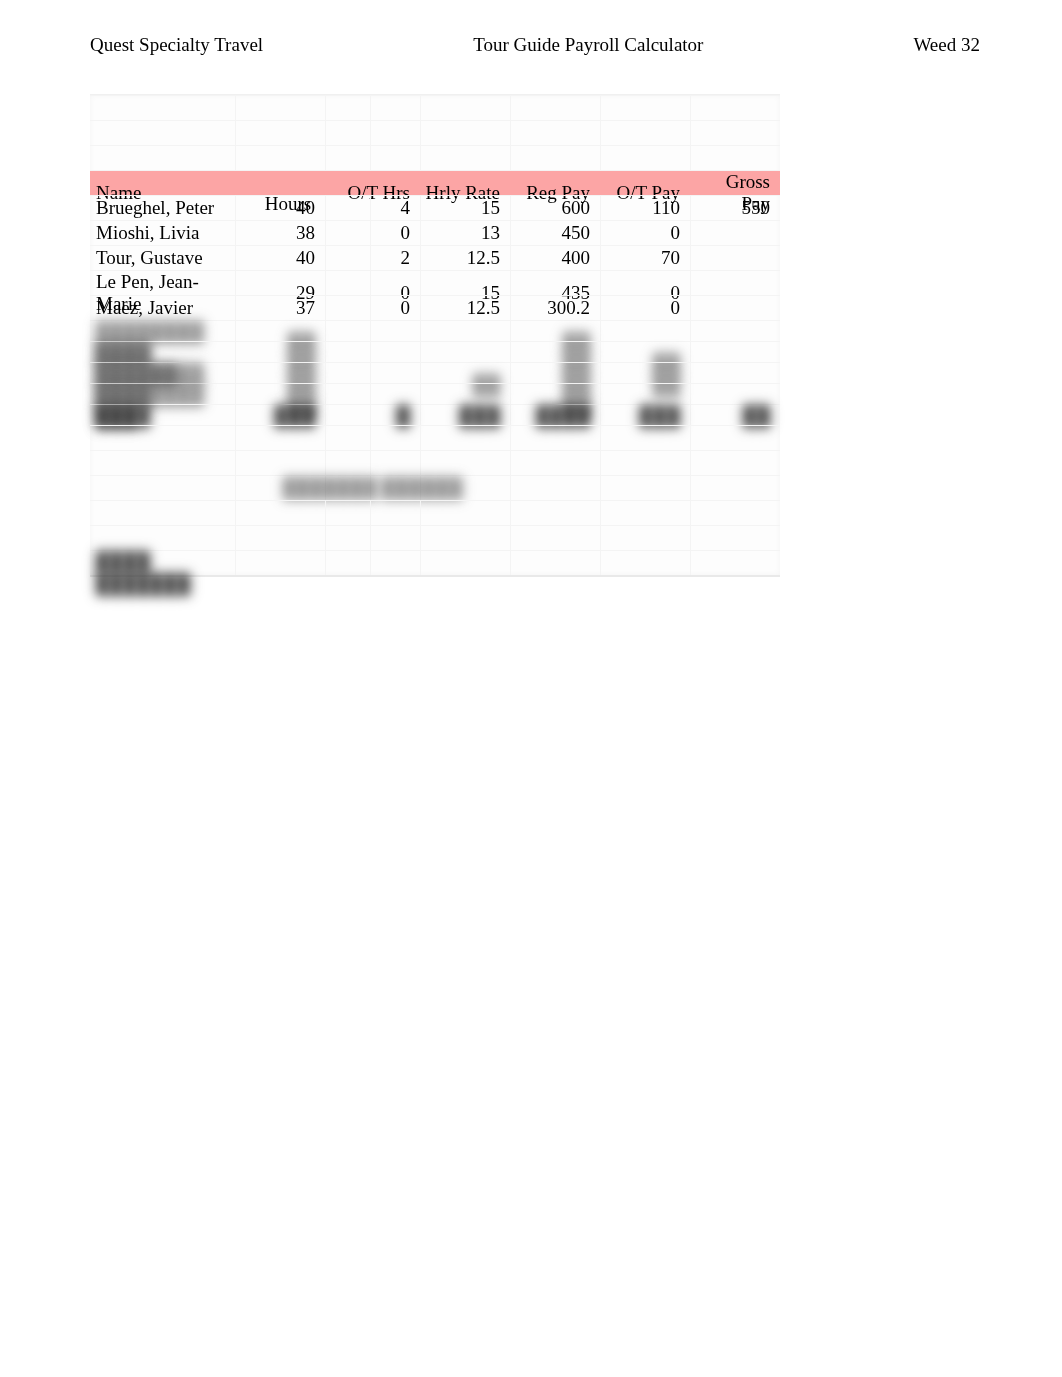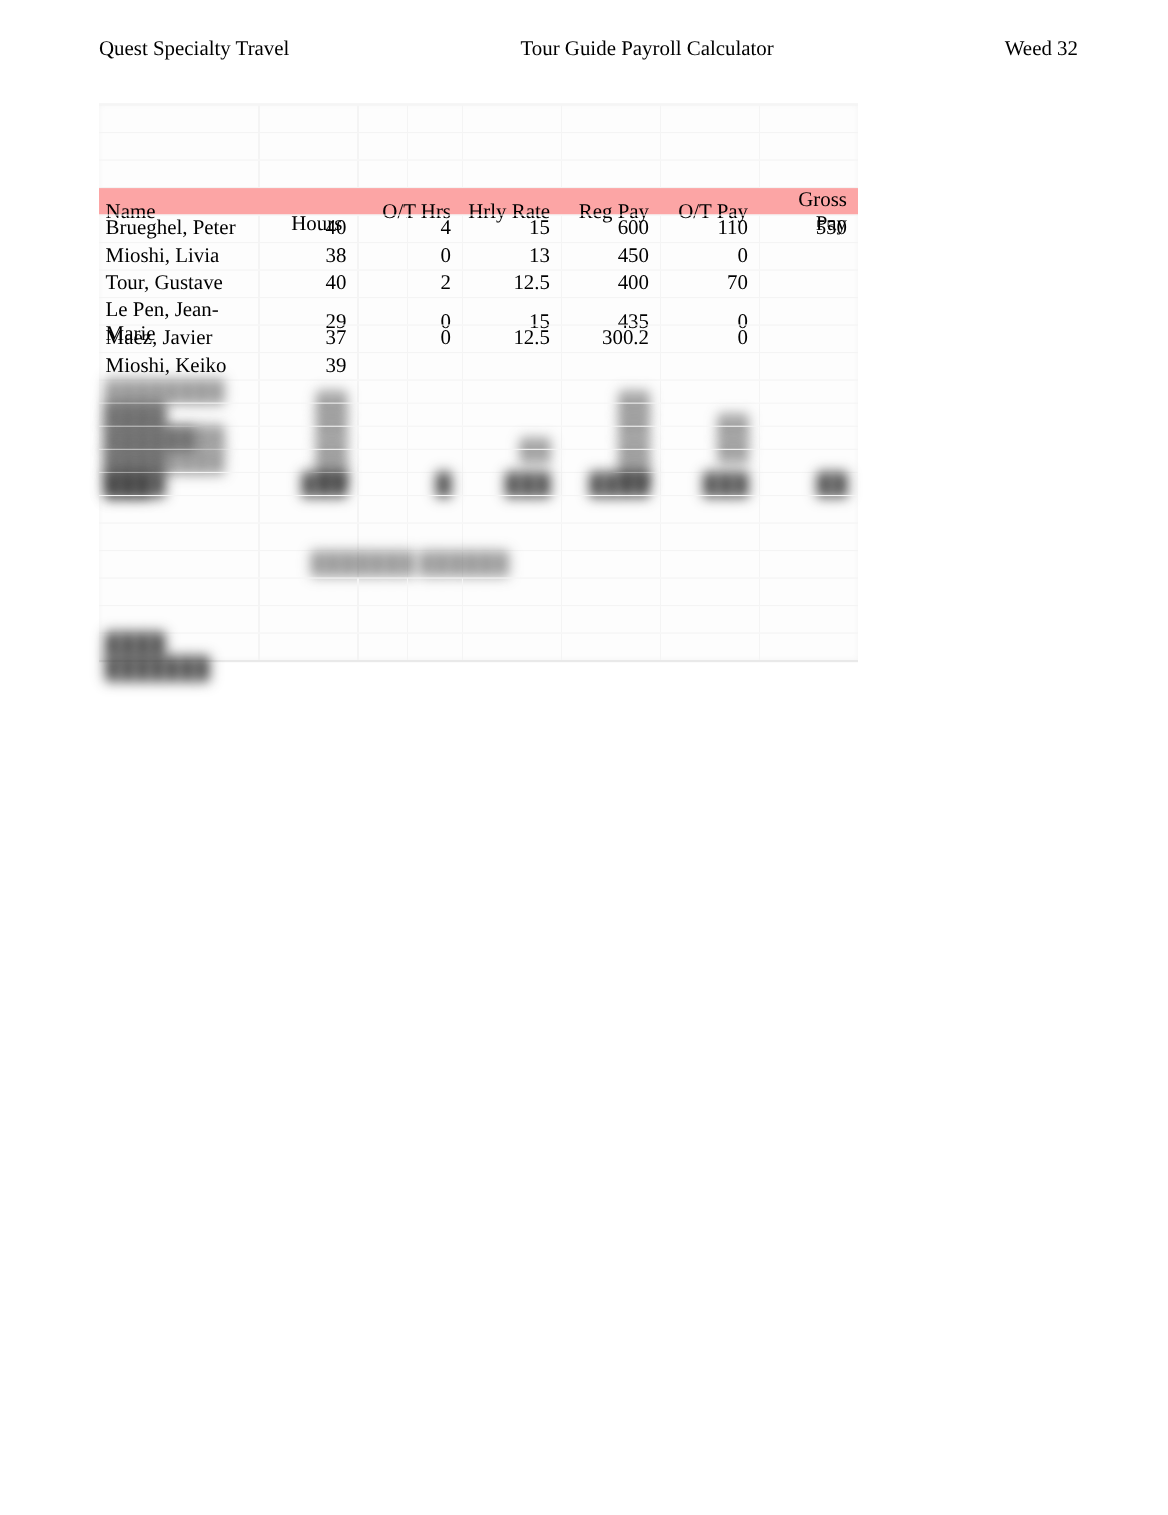--- a/index.html
+++ b/index.html
@@ -149,29 +149,20 @@
     </div>
     <div class="row">
       <div class="c name">Maez, Javier</div>
       <div class="c num">37</div>
       <div class="c num">0</div>
       <div class="c num">12.5</div>
       <div class="c num">300.2</div>
       <div class="c num">0</div>
       <div class="c num"></div>
     </div>
-    <div class="row">
-      <div class="c name">Mioshi, Keiko</div>
-      <div class="c num">39</div>
-      <div class="c num"></div>
-      <div class="c num"></div>
-      <div class="c num"></div>
-      <div class="c num"></div>
-      <div class="c num"></div>
-    </div>
 
     <div class="row" style="height:20px;">
       <div class="c name blur">████████ ████</div>
       <div class="c num blur">██</div>
       <div class="c num blur"></div>
       <div class="c num blur"></div>
       <div class="c num blur">██</div>
       <div class="c num blur"></div>
       <div class="c num blur"></div>
     </div>

